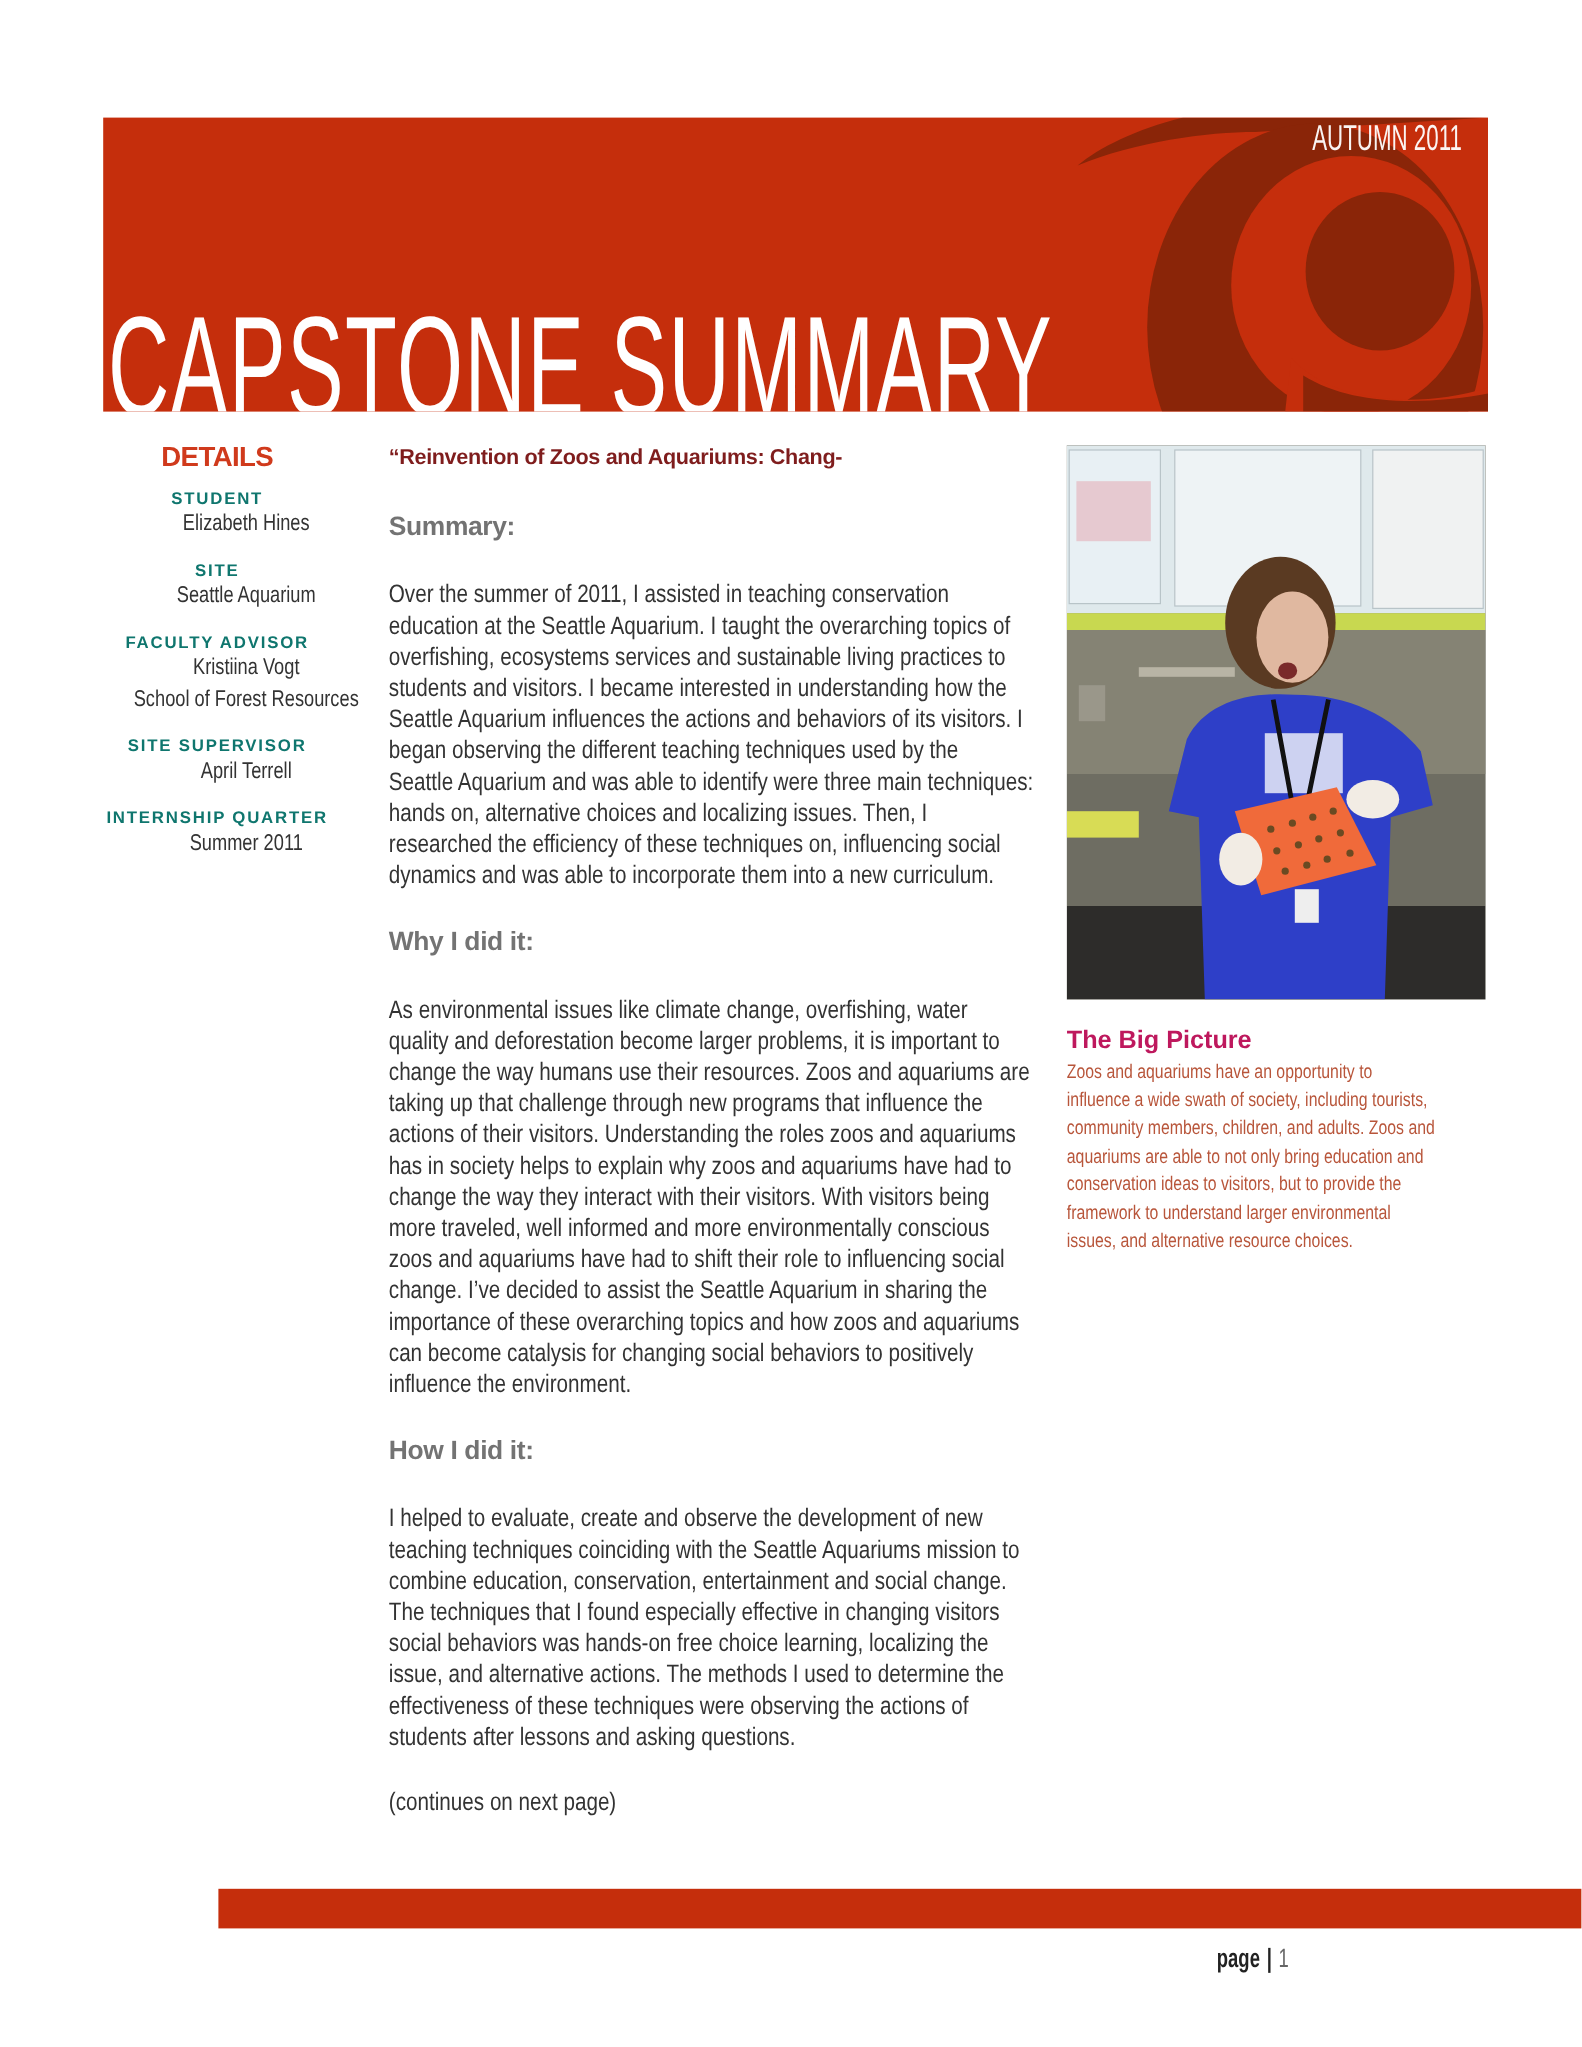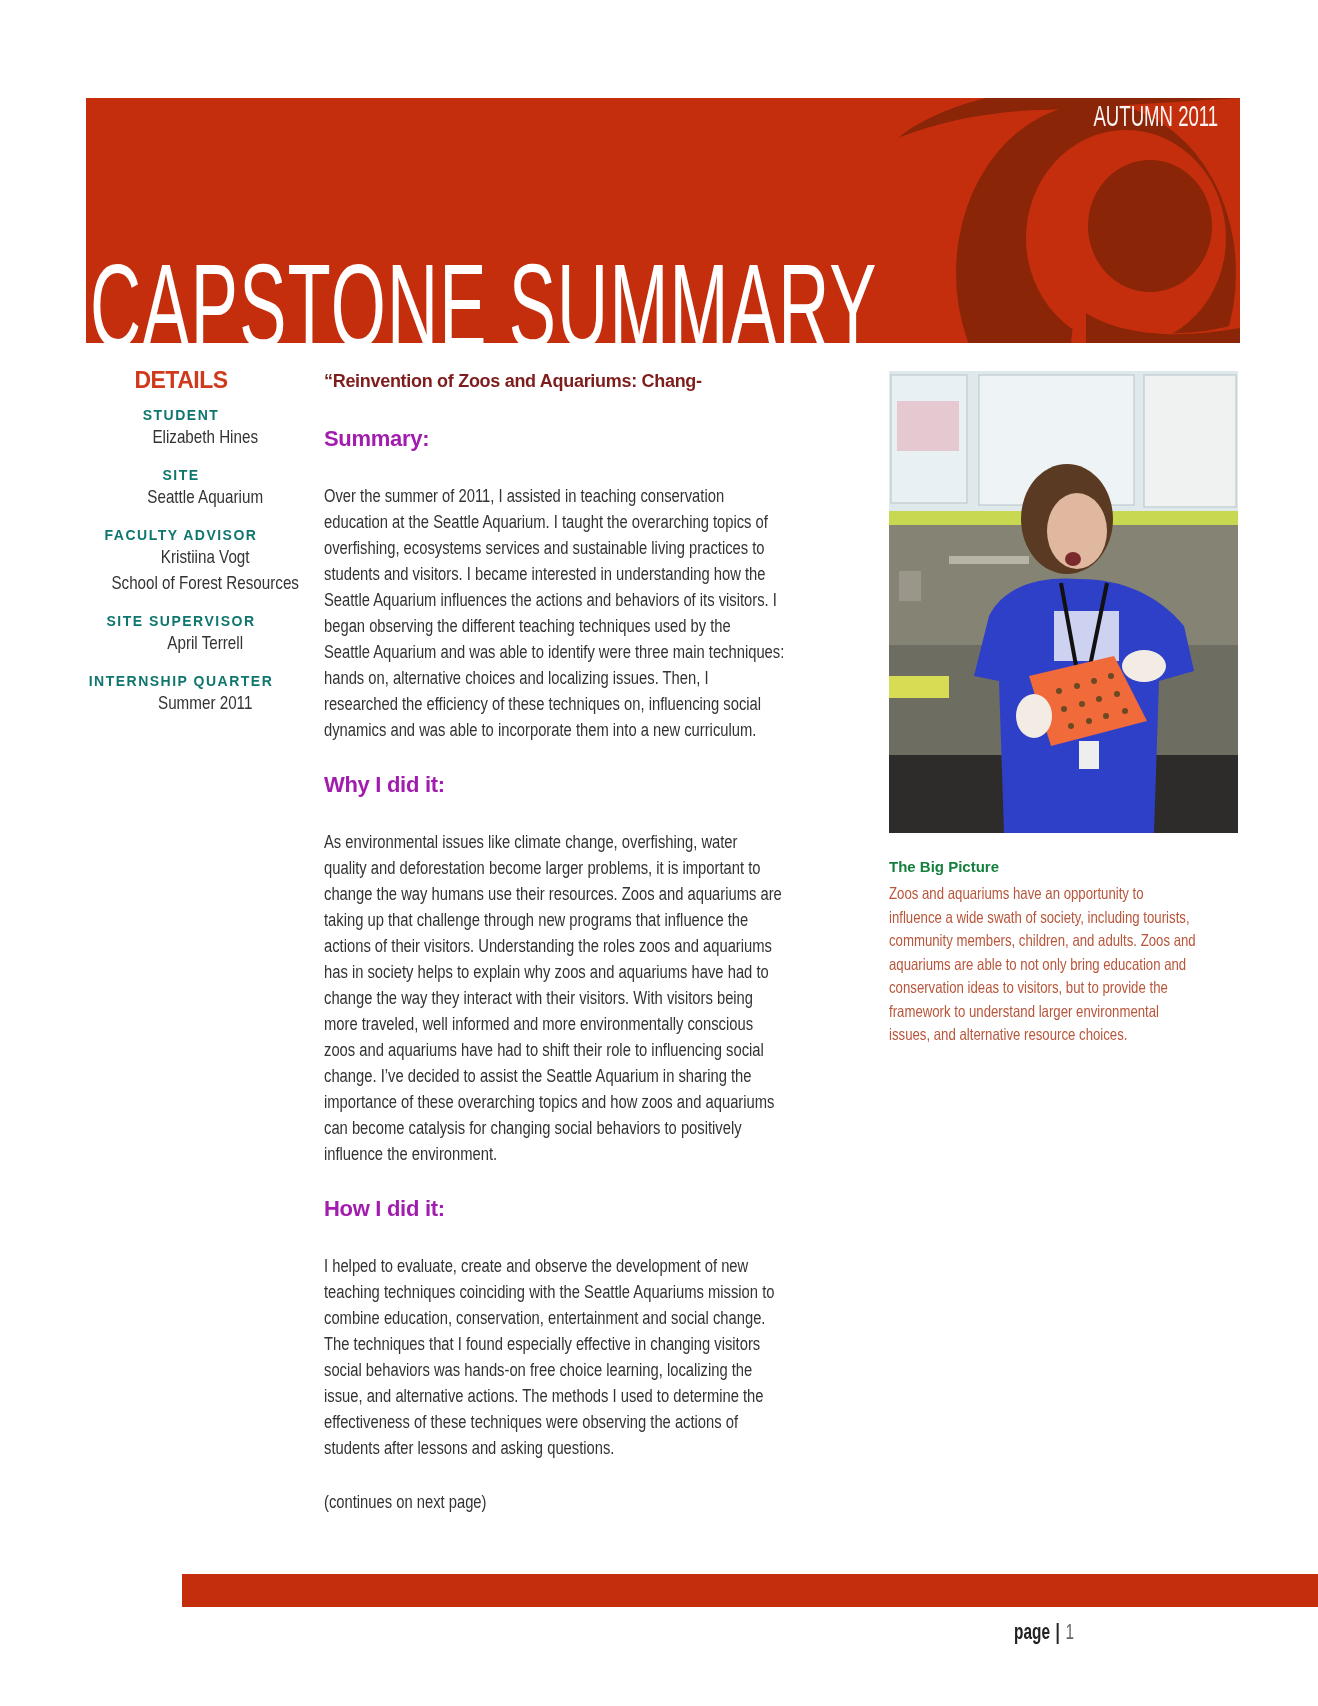--- a/index.html
+++ b/index.html
@@ -8,26 +8,26 @@
   .banner svg.swirl { position:absolute; left:0; top:0; }
   .season { position:absolute; right:22px; top:2px; color:#fff; font-family:"Liberation Sans", sans-serif; font-size:30px; letter-spacing:0px; transform:scaleX(0.62); transform-origin:right top; line-height:32px; opacity:0.95; }
   .big-title { position:absolute; left:4px; bottom:-22px; color:#fff; font-family:"Liberation Sans", sans-serif; font-size:118px; line-height:118px; white-space:nowrap; transform:scaleX(0.6); transform-origin:left bottom; letter-spacing:2px; }
   .sidebar { position:absolute; left:60px; top:366px; width:242px; text-align:center; }
   .sidebar .heading { color:#D03A1C; font-weight:bold; font-size:23px; line-height:28px; margin-bottom:12px; letter-spacing:-0.5px; }
   .sidebar .label { font-weight:bold; font-size:14px; letter-spacing:1.5px; color:#0f766e; line-height:18px; }
   .sidebar .value { font-size:19px; color:#333; line-height:26px; transform:scaleX(0.8); transform-origin:right center; white-space:nowrap; }
   .sidebar .group { margin-bottom:16px; }
   .main { position:absolute; left:324px; top:366px; width:530px; }
   .main .doc-title { font-weight:bold; font-size:18px; line-height:31px; color:#7f1d1d; margin:0 0 28px 0; letter-spacing:-0.3px; }
-  .main h2 { font-weight:bold; font-size:22px; line-height:28px; margin:0 0 30px 0; color:#a21caf; letter-spacing:-0.3px; }
-  .main p { margin:0 0 28px 0; font-size:18px; line-height:26px; color:#333; }
+  .main h2 { font-weight:bold; font-size:22px; line-height:28px; margin:0 0 30px 0; color:#737373; letter-spacing:-0.3px; }
+  .main p { margin:0 0 28px 0; font-size:21px; line-height:26px; color:#333; }
   .main p .line { display:block; white-space:nowrap; transform:scaleX(0.82); transform-origin:left center; }
   .photo { position:absolute; left:889px; top:371px; width:349px; height:462px; overflow:hidden; background:#8a8a80; }
   .caption { position:absolute; left:889px; top:856px; width:360px; }
-  .caption .cap-title { color:#15803d; font-weight:bold; font-size:15px; line-height:22px; margin-bottom:4px; }
+  .caption .cap-title { color:#be185d; font-weight:bold; font-size:21px; line-height:22px; margin-bottom:4px; }
   .caption .cap-line { display:block; color:#B8553A; font-size:16.5px; line-height:23.5px; white-space:nowrap; transform:scaleX(0.8); transform-origin:left center; }
   .footer-bar { position:absolute; left:182px; top:1574px; width:1136px; height:33px; background:#C52E0C; }
   .page-num { position:absolute; left:1014px; top:1618px; font-size:22px; line-height:28px; white-space:nowrap; transform:scaleX(0.7); transform-origin:left center; }
   .page-num .word { font-weight:bold; color:#222; }
   .page-num .sep { font-weight:bold; color:#222; margin:0 8px; }
   .page-num .num { color:#666; }
 </style>
 </head>
 <body>
 

